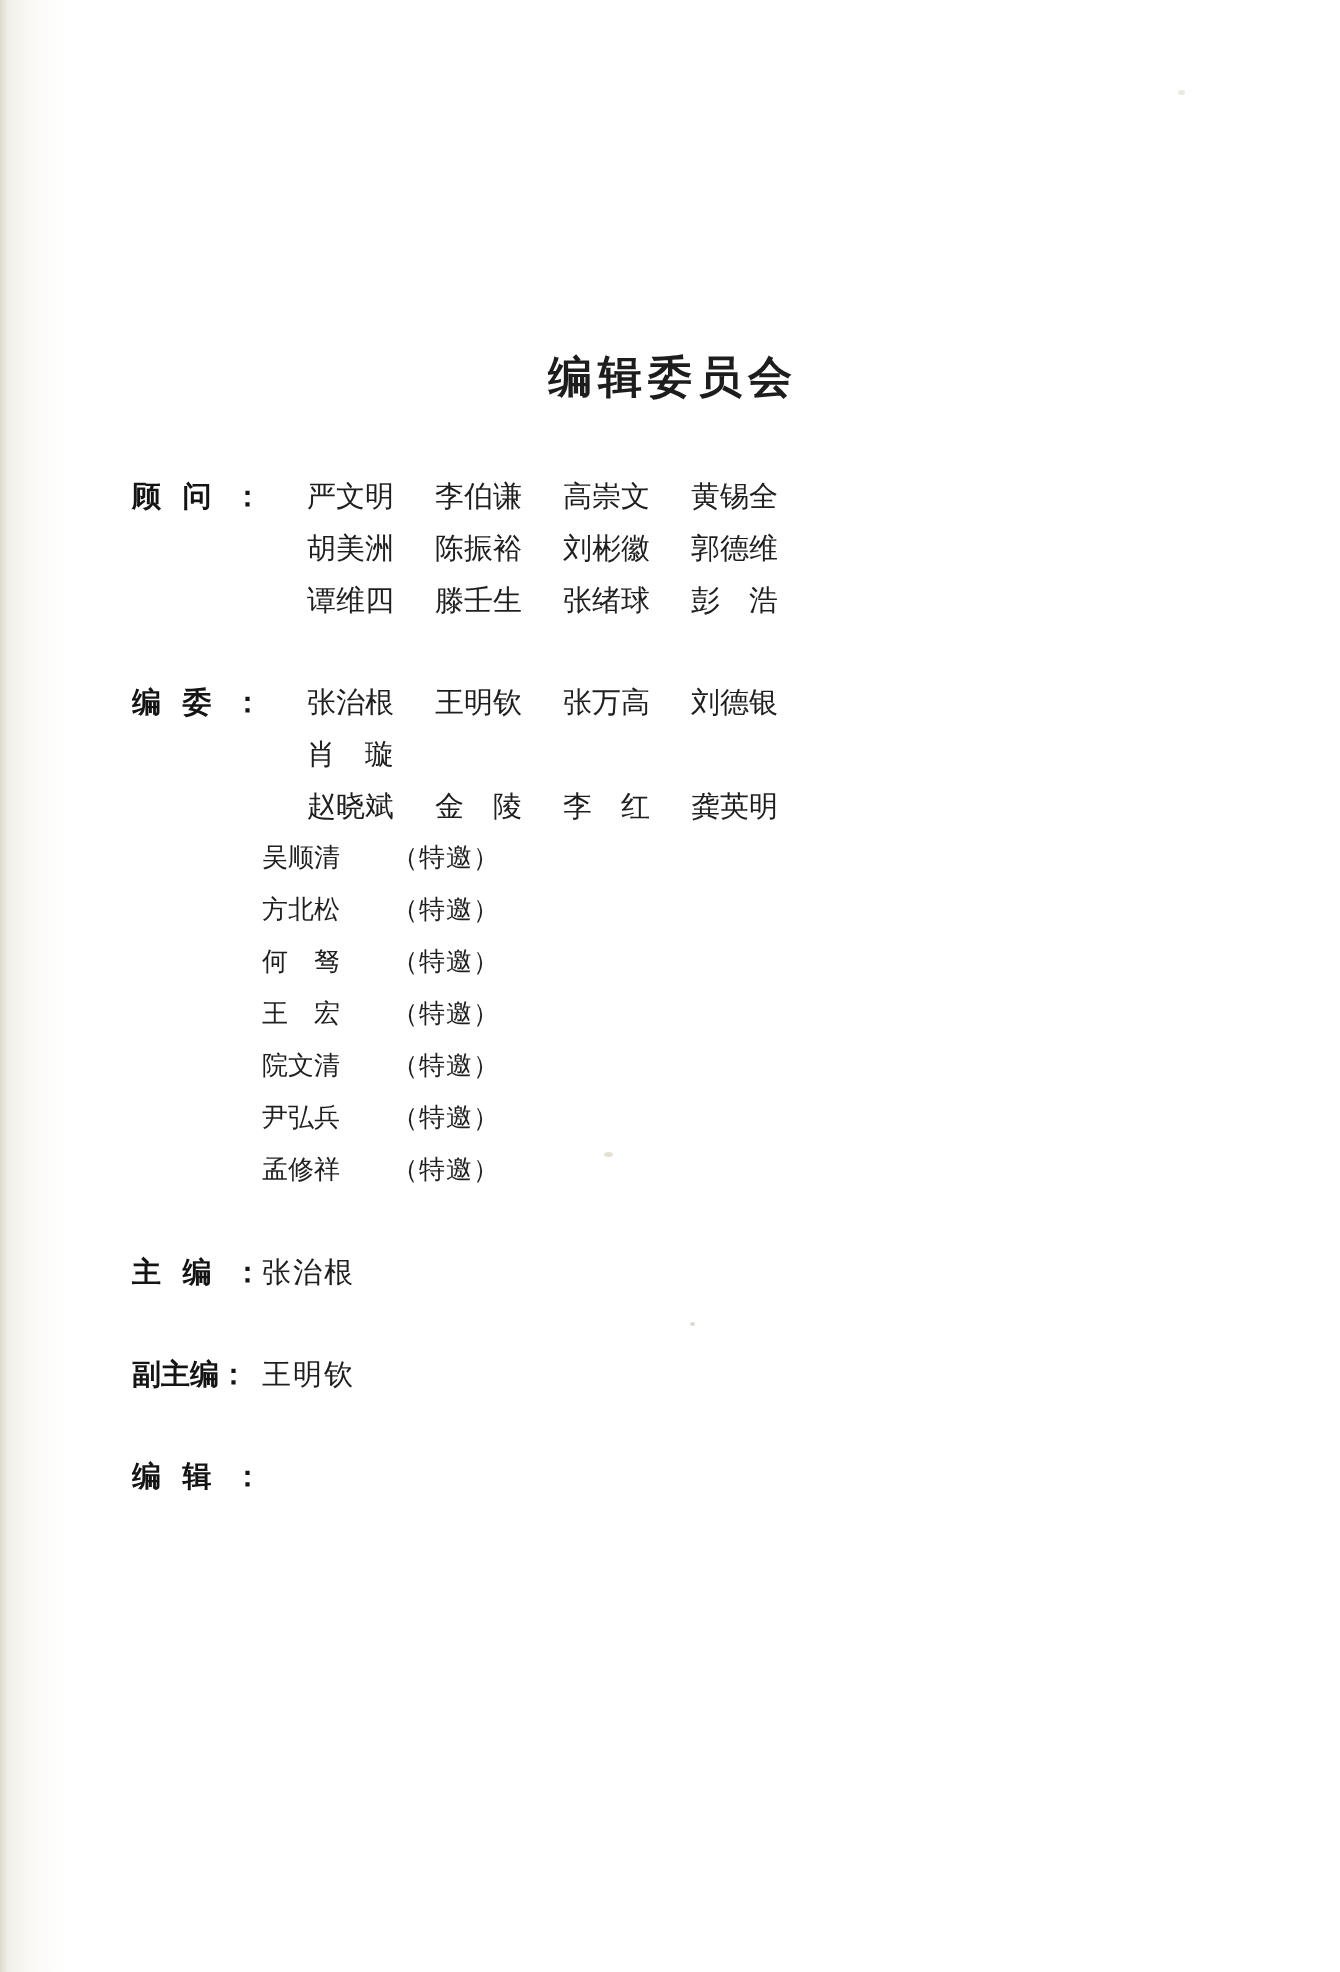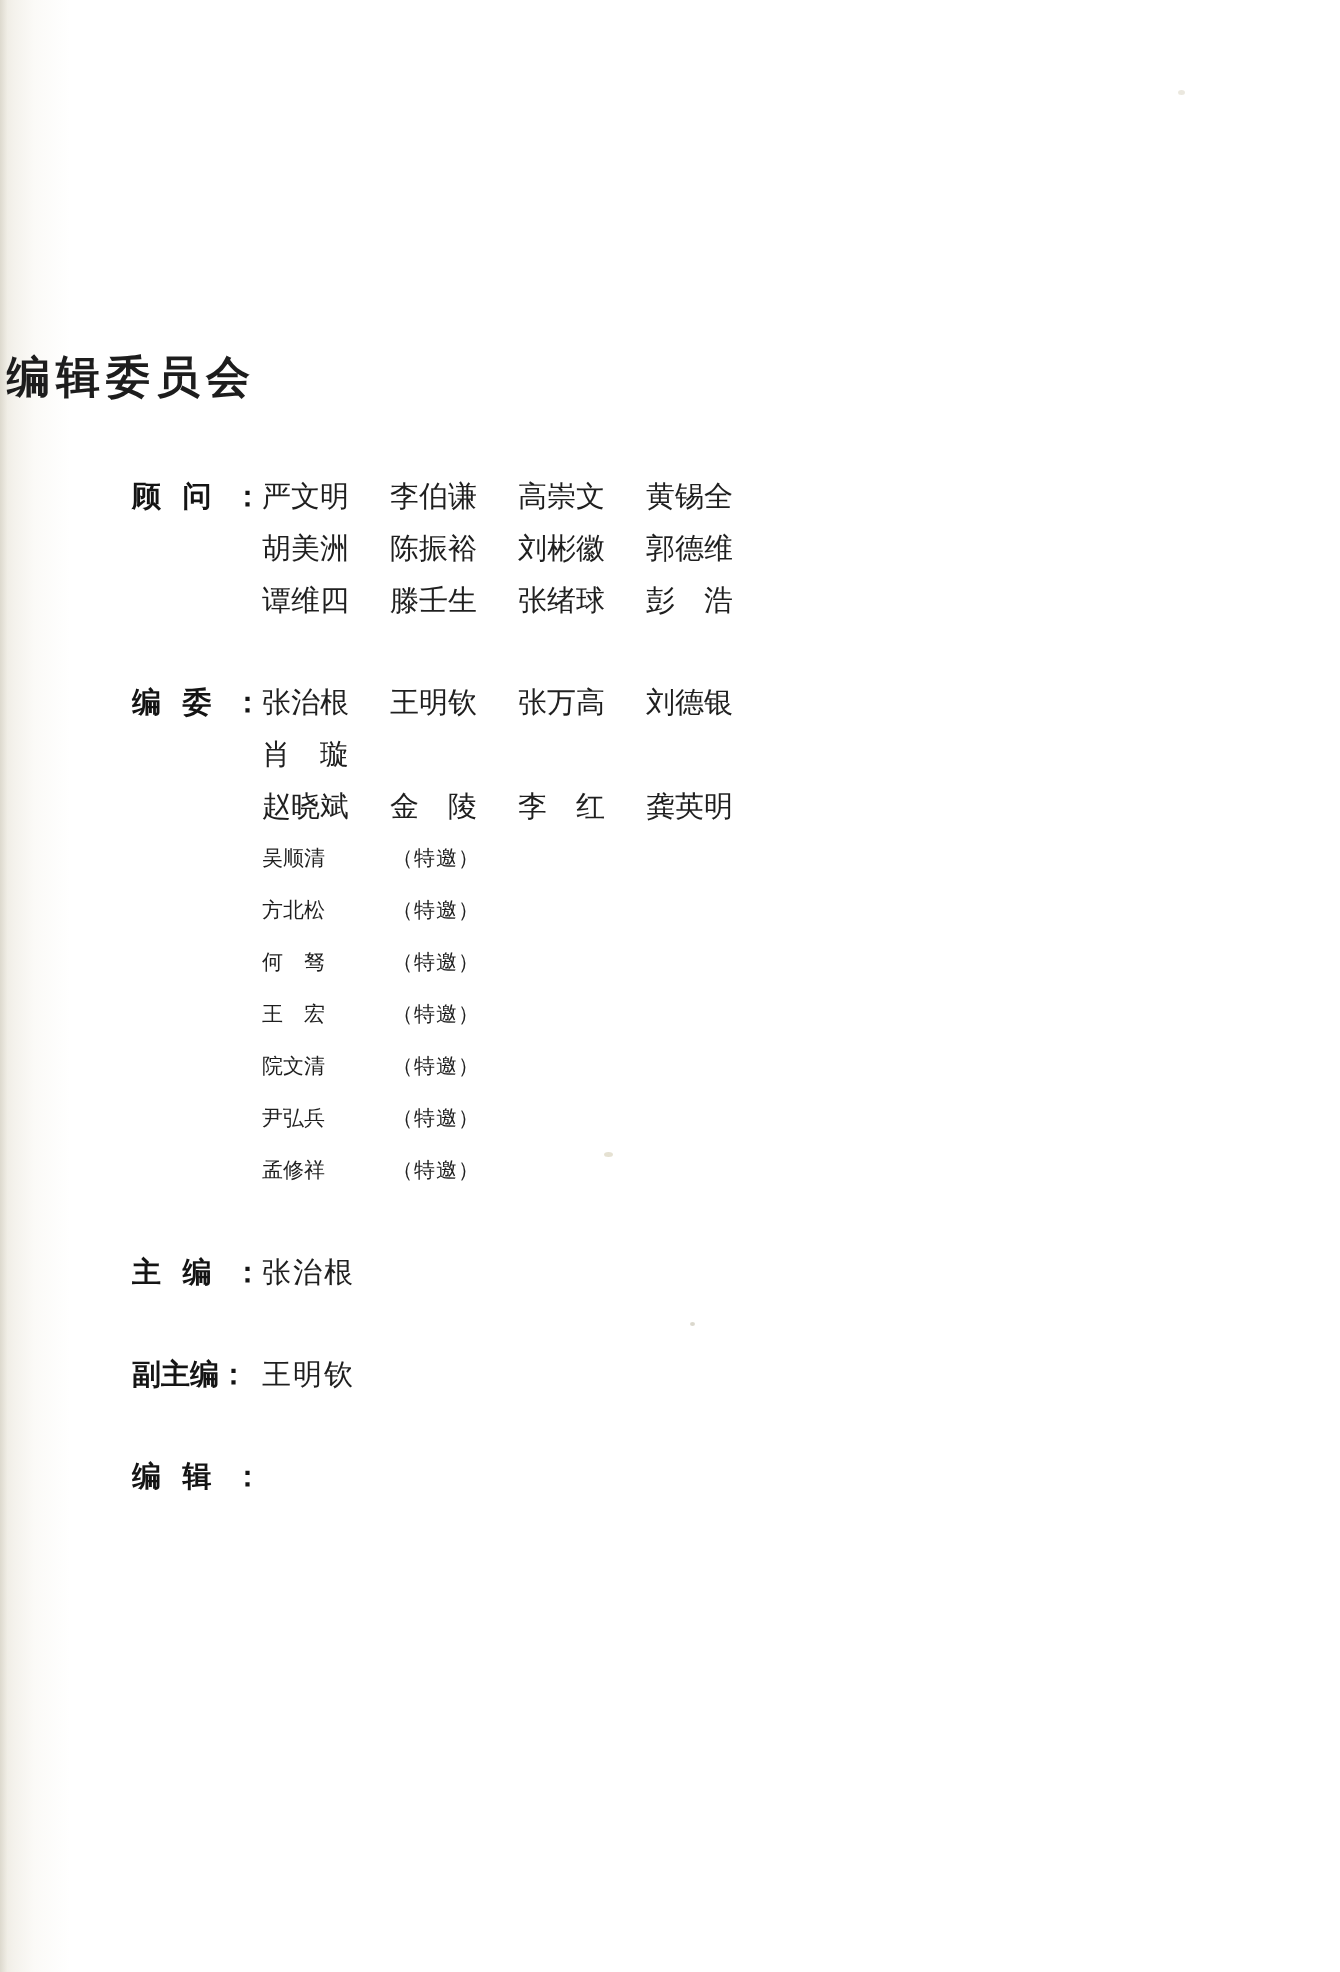--- a/index.html
+++ b/index.html
@@ -39,21 +39,21 @@
     left: 0; top: 0;
     width: 1340px;
     height: 1972px;
   }
 
   .title {
     position: absolute;
     left: 0;
     top: 348px;
     width: 1340px;
-    text-align: left;
+    text-align: center;
     font-family: "DejaVu Serif", "Liberation Serif", serif;
     font-weight: 700;
     font-size: 44px;
     letter-spacing: 6px;
     color: #1d1d1d;
     text-indent: 6px;
   }
 
   .body-block {
     position: absolute;
@@ -86,34 +86,35 @@
   .label .colon { letter-spacing: 0; }
 
   .names { flex: 1 1 auto; }
 
   .row {
     display: flex;
     line-height: 52px;
     font-size: 29px;
     letter-spacing: 1px;
     white-space: nowrap;
+    margin-left: 45px;
   }
   .cell {
     width: 128px;
     flex: 0 0 128px;
     display: flex;
     justify-content: space-between;
     letter-spacing: 0;
   }
   .row .cell + .cell { margin-left: 0; text-align: right; }
 
   .invite-row {
     display: flex;
     line-height: 52px;
-    font-size: 21px;
+    font-size: 26px;
     white-space: nowrap;
     text-align: center;
   }
   .invite-name {
     width: 128px;
     flex: 0 0 128px;
     display: flex;
     justify-content: space-between;
   }
   .invite-tag {

